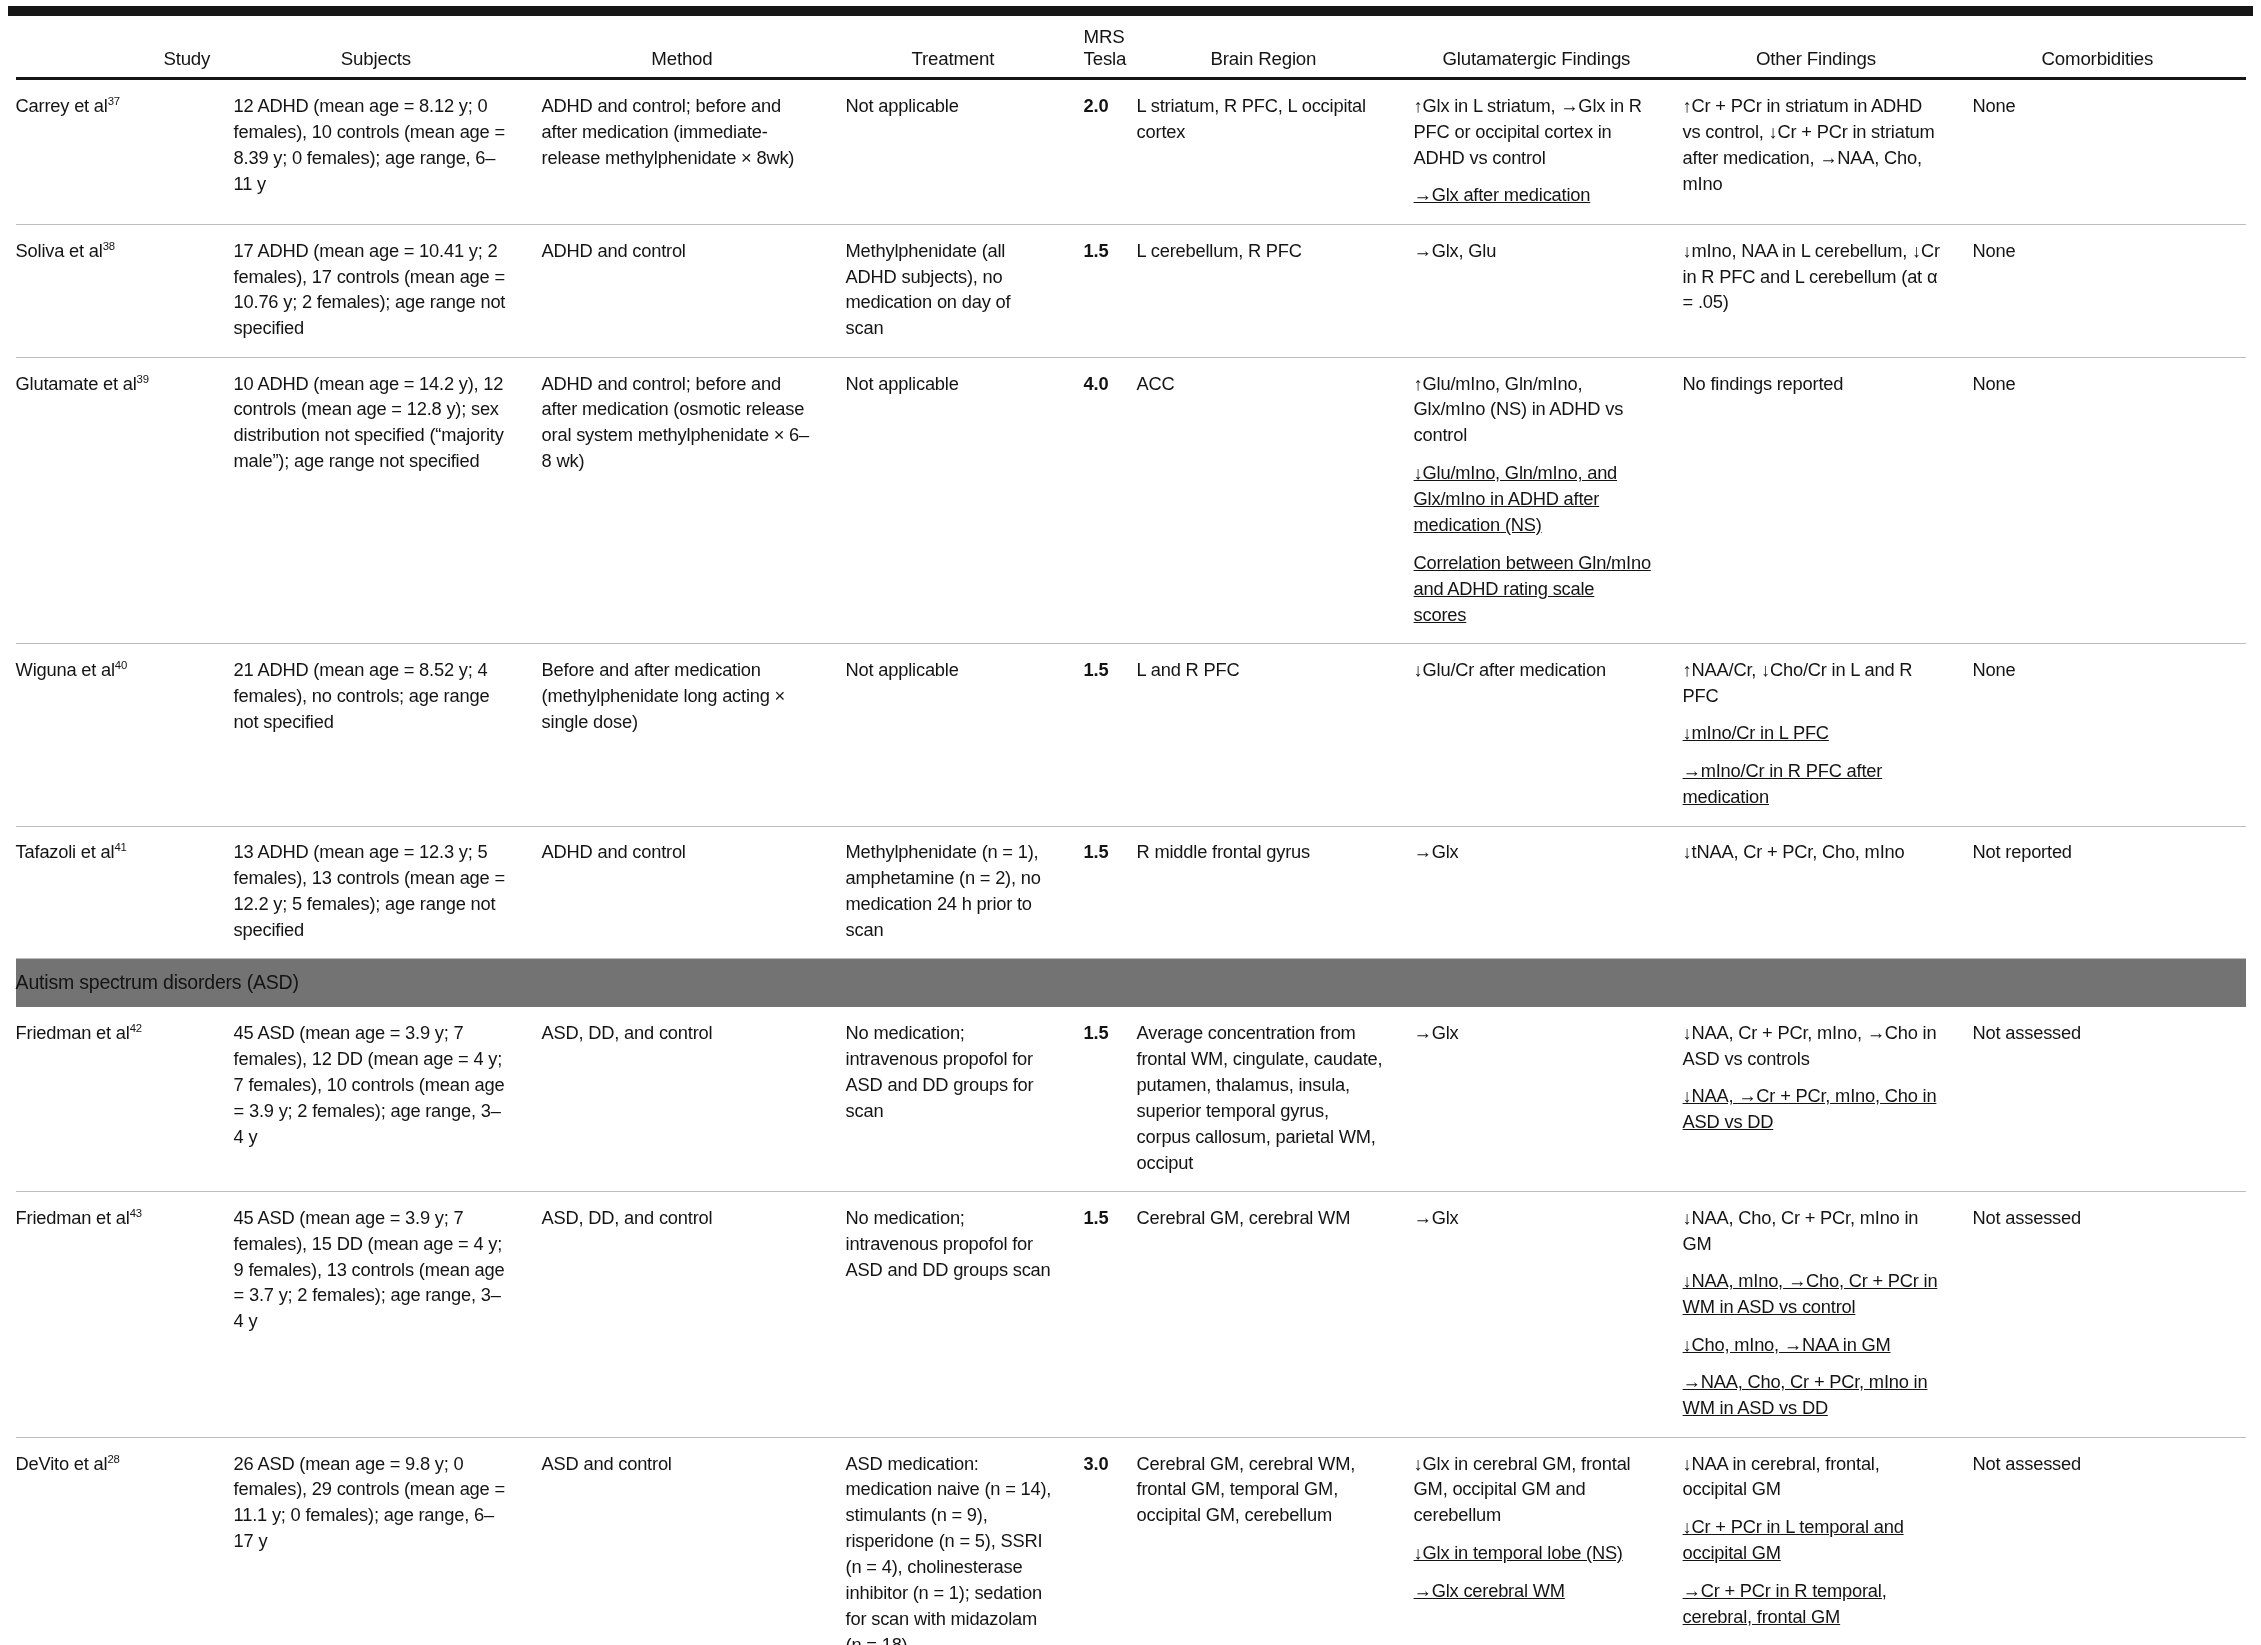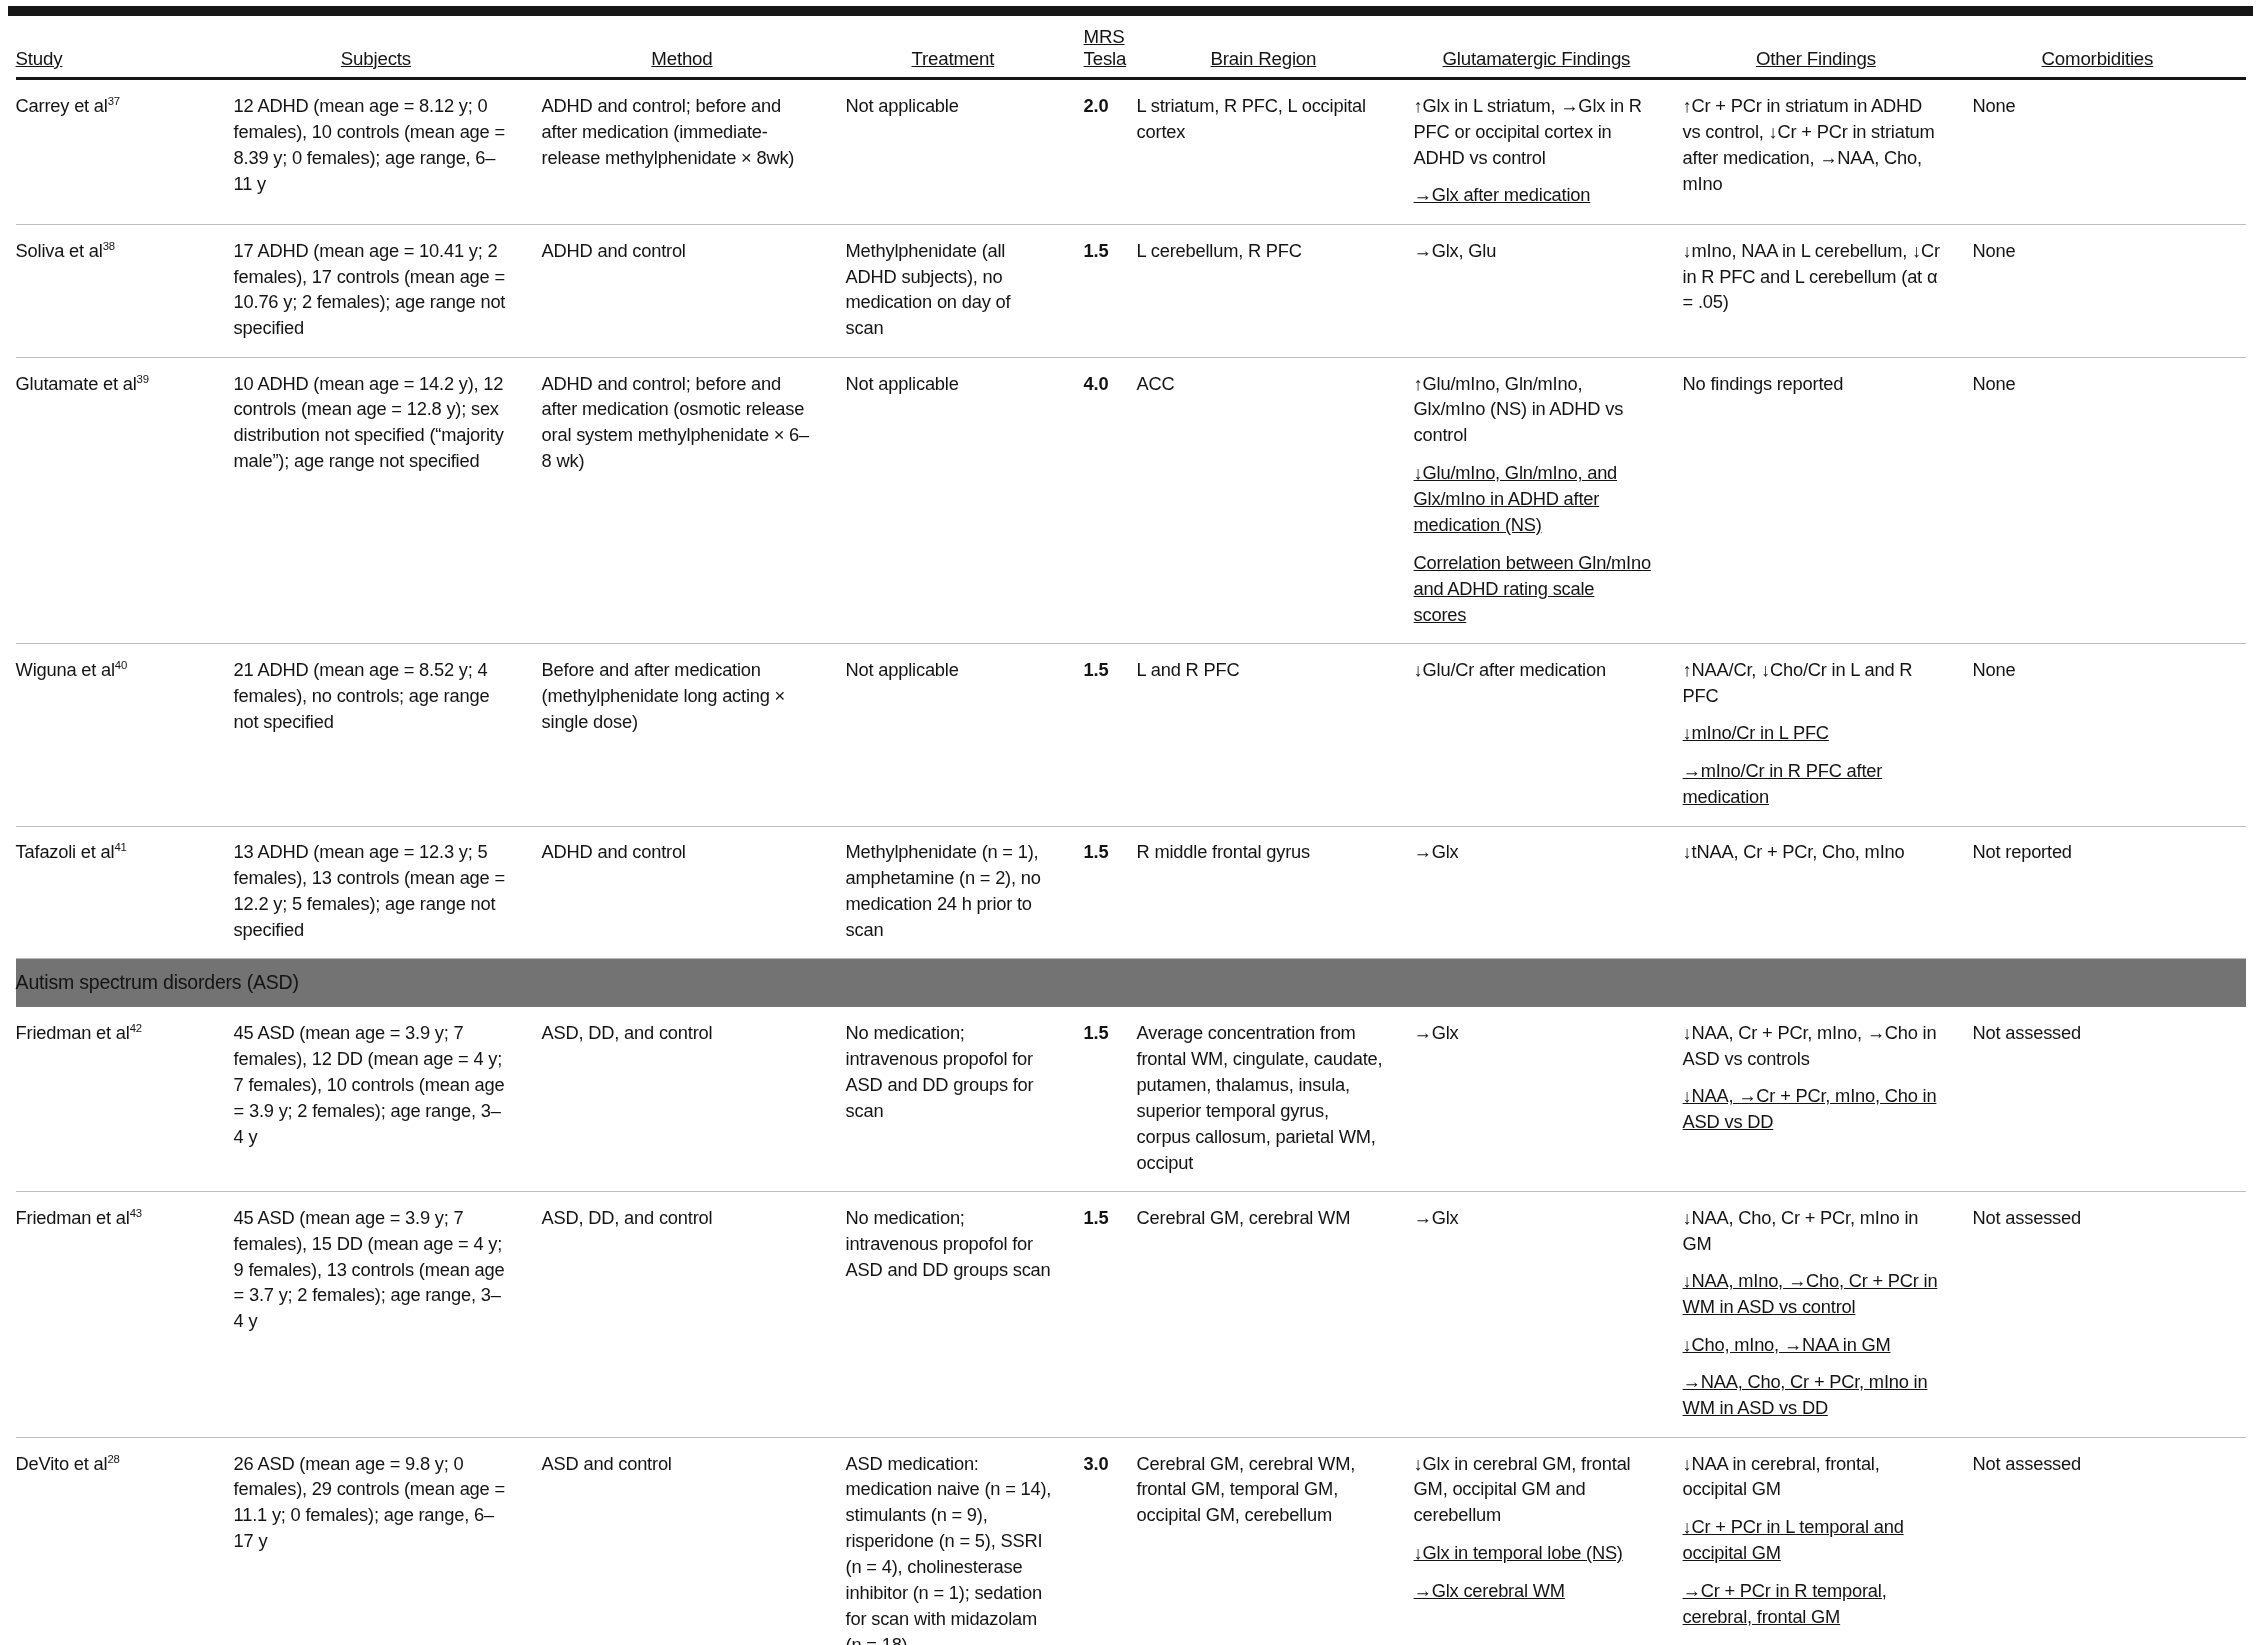--- a/index.html
+++ b/index.html
@@ -7,22 +7,22 @@
   .page{width:2261px;min-height:1645px;box-sizing:border-box;
     display:flex;flex-direction:column;background:#fff;}
   .topbar{height:10px;background:#161616;margin:6.2px 7.8px 0 7.8px;}
   .title{font-size:27px;font-weight:bold;letter-spacing:-0.2px;
     margin:0 7.8px;padding:12.5px 7.8px 10px 9.4px;border-bottom:3.1px solid #161616;}
   table{border-collapse:collapse;table-layout:fixed;width:2230px;margin:0 15.6px;}
   col.w-study{width:218px}col.w-subjects{width:308px}col.w-method{width:304px}
   col.w-treatment{width:238px}col.w-tesla{width:53px}col.w-brain{width:277px}
   col.w-glut{width:269px}col.w-other{width:290px}col.w-comorb{width:273px}
   thead th{vertical-align:bottom;font-weight:normal;font-size:18.7px;text-align:center;
-    padding:9.4px 23.4px 7.8px 0;border-bottom:3.1px solid #161616;letter-spacing:-0.2px;text-decoration:underline;}
-  th.h-study{text-align:left;}
+    padding:9.4px 23.4px 7.8px 0;border-bottom:3.1px solid #161616;letter-spacing:-0.2px;}
+  th.h-study{text-align:right;}
   th.h-tesla{text-align:left;white-space:pre-line;padding-right:3.1px;}
   tbody td{vertical-align:top;font-size:18.3px;line-height:1.42;letter-spacing:-0.2px;
     padding:12.5px 31px 15.6px 0;border-bottom:1.6px solid #bdbdbd;}
   td.c-tesla{padding-right:4.7px;font-weight:bold;}
   .para + .para{margin-top:11.7px;text-decoration:underline;}
   sup.ref{font-size:0.62em;line-height:0;}
   tr.section-row td{background:#737373;font-size:19.5px;padding:10px 0 10px 0;
     border-bottom:none;}
 </style>
 </head>

